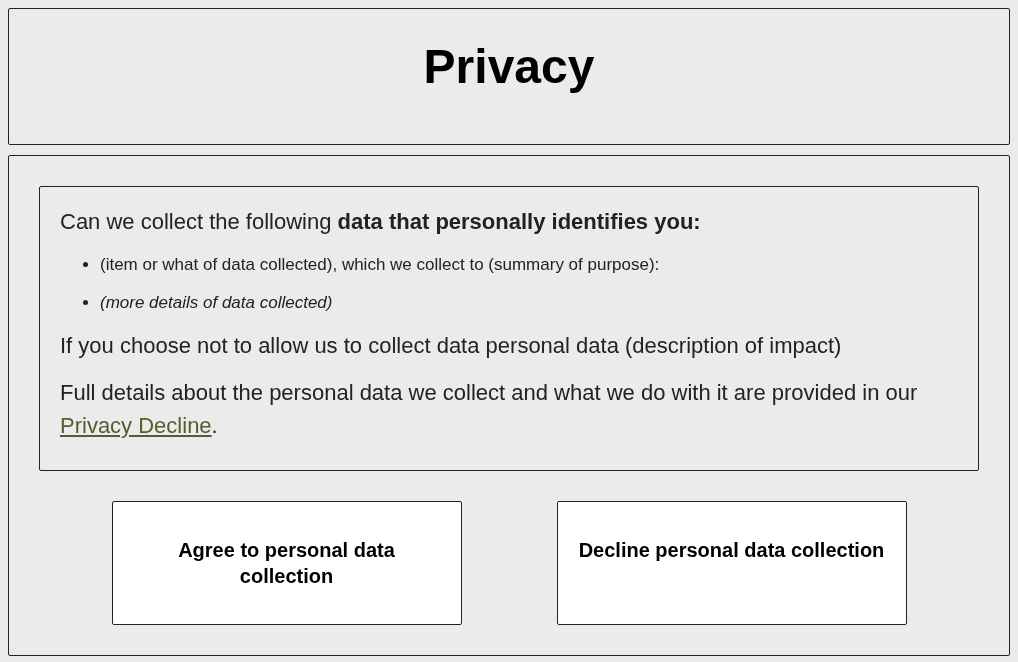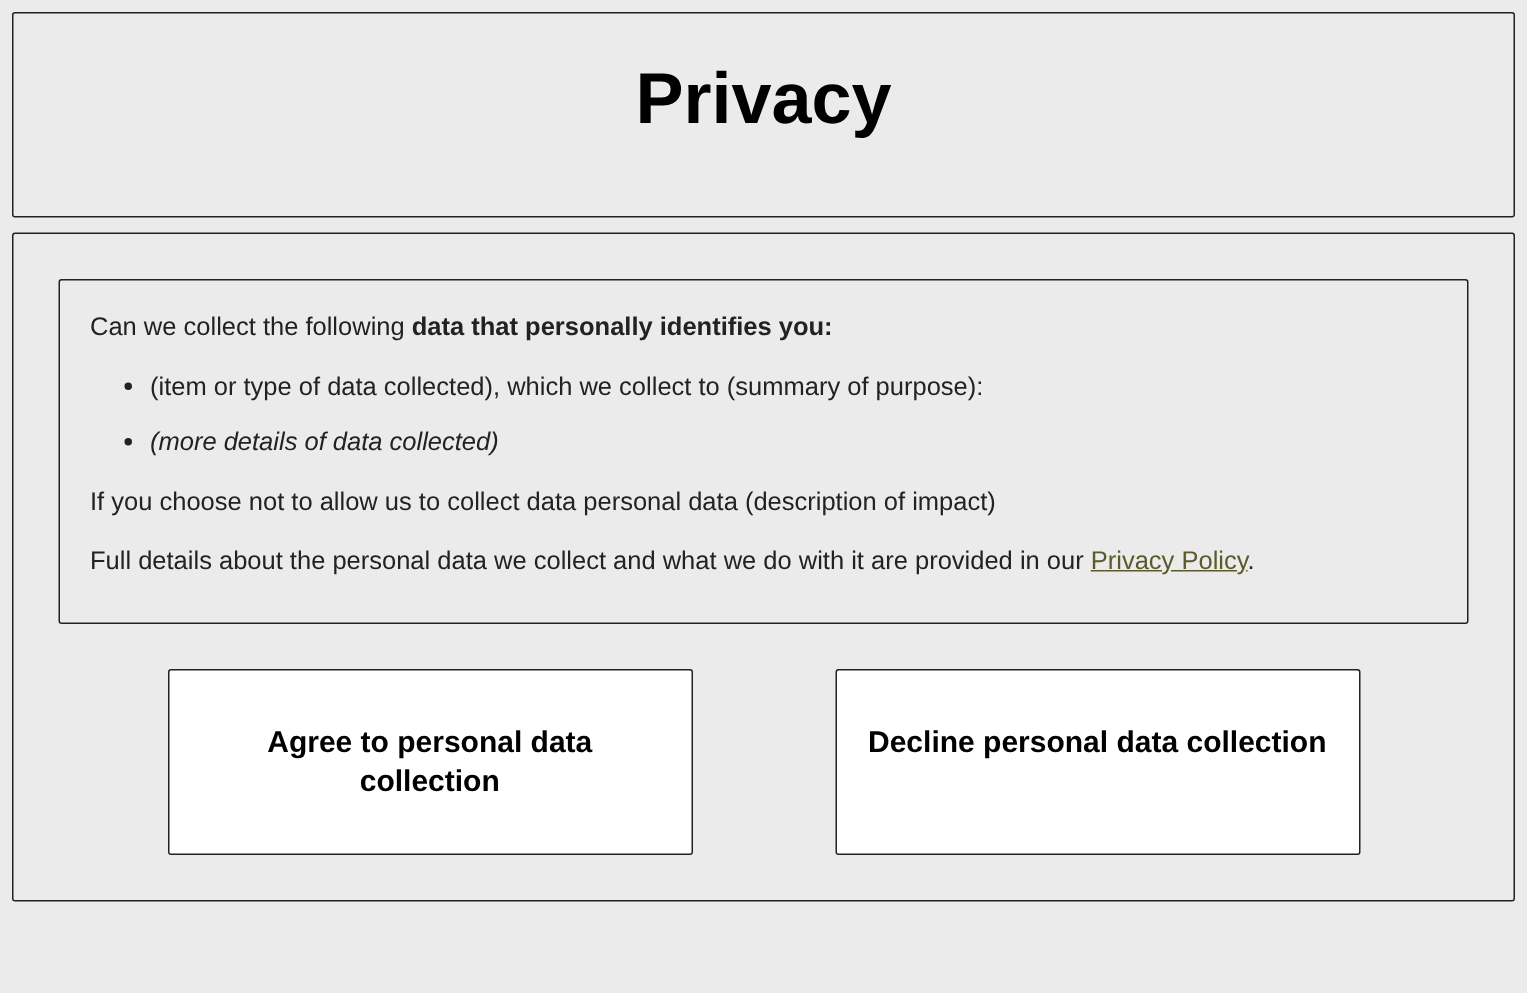--- a/index.html
+++ b/index.html
@@ -34,21 +34,21 @@
     .main-box {
       background: #ebebeb;
       padding: 30px;
     }
     .content-box {
       background: #ebebeb;
       padding: 18px 20px 28px 20px;
       margin-bottom: 30px;
     }
     .content-box p {
-      font-size: 17px;
+      font-size: 22px;
       line-height: 1.5;
       color: #222;
       margin-bottom: 14px;
     }
     .content-box p:last-child {
       margin-bottom: 0;
     }
     .content-box ul {
       list-style: disc;
       padding-left: 40px;
@@ -103,26 +103,26 @@
 <div class="header-box sketchy">
   <h1>Privacy</h1>
 </div>
 
 <div class="main-box sketchy">
   <div class="content-box sketchy">
     <p>
       <span>Can we collect the following </span><span class="bold">data that personally identifies you:</span>
     </p>
     <ul>
-      <li>(item or type of data collected), which we collect to (summary of purpose):</li>
+      <li>(item or what of data collected), which we collect to (summary of purpose):</li>
       <li>(more details of data collected)</li>
     </ul>
     <p>If you choose not to allow us to collect data personal data (description of impact)</p>
     <p>
-      <span>Full details about the personal data we collect and what we do with it are provided in our </span><a class="link">Privacy Policy</a><span>.</span>
+      <span>Full details about the personal data we collect and what we do with it are provided in our </span><a class="link">Privacy Decline</a><span>.</span>
     </p>
   </div>
 
   <div class="button-row">
     <div class="action-button sketchy">Agree to personal data collection</div>
     <div class="action-button sketchy">Decline personal data collection</div>
   </div>
 </div>
 
 </body></html>

